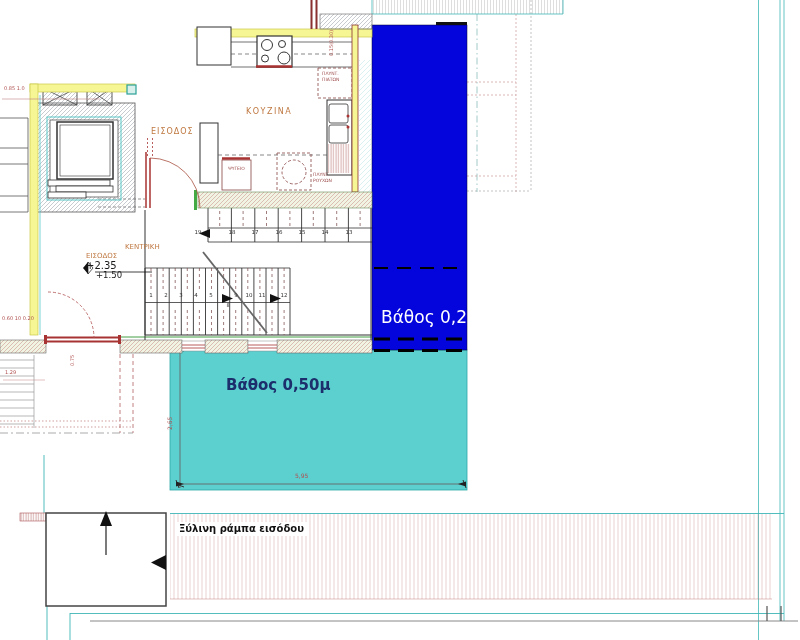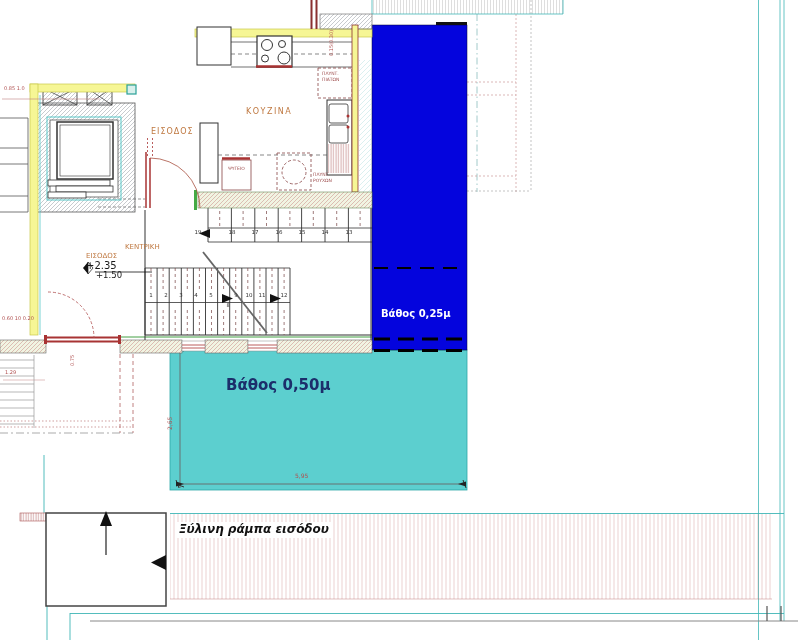--- a/index.html
+++ b/index.html
@@ -210,23 +210,23 @@
   <span class="t brown" style="left:151px;top:127px;font-size:8px;letter-spacing:1px;">ΕΙΣΟΔΟΣ</span>
   <span class="t brown" style="left:86px;top:243px;font-size:7px;padding-left:39px;">ΚΕΝΤΡΙΚΗ</span>
   <span class="t brown" style="left:86px;top:252px;font-size:7px;">ΕΙΣΟΔΟΣ</span>
   <span class="t" style="left:86px;top:260px;font-size:10px;color:#1a1a1a;">+2.35</span>
   <span class="t" style="left:96px;top:271px;font-size:8.5px;color:#1a1a1a;">+1.50</span>
   <span class="t tiny" style="left:223px;top:166px;width:27px;text-align:center;">ΨΥΓΕΙΟ</span>
   <span class="t tiny" style="left:322px;top:71px;">ΠΛΥΝΤ.</span>
   <span class="t tiny" style="left:322px;top:76.5px;">ΠΙΑΤΩΝ</span>
   <span class="t tiny" style="left:313px;top:172px;">ΠΛΥΝΤ.</span>
   <span class="t tiny" style="left:313px;top:177.5px;">ΡΟΥΧΩΝ</span>
-  <span class="t" style="left:381px;top:308px;font-size:10px;font-weight:bold;color:#fff;">Βάθος 0,25μ</span>
+  <span class="t" style="left:381px;top:308px;font-size:17px;font-weight:normal;color:#fff;">Βάθος 0,25μ</span>
   <span class="t" style="left:226px;top:377px;font-size:15px;font-weight:bold;color:#1c2e6b;">Βάθος 0,50μ</span>
-  <span class="t" style="left:175px;top:522px;font-size:12px;font-weight:600;color:#111;background:#fff;padding:1px 4px;font-style:italic;">Ξύλινη ράμπα εισόδου</span>
+  <span class="t" style="left:175px;top:522px;font-size:10px;font-weight:600;color:#111;background:#fff;padding:1px 4px;">Ξύλινη ράμπα εισόδου</span>
   <span class="t dim" style="left:295px;top:473px;font-size:6px;">5,95</span>
   <span class="t dim rot" style="left:167px;top:430px;font-size:6px;">2,65</span>
   <span class="t dim" style="left:2px;top:316px;font-size:5px;">0.60 10 0.20</span>
   <span class="t dim" style="left:5px;top:370px;font-size:5px;">1.29</span>
   <span class="t dim" style="left:4px;top:86px;font-size:5px;">0.85 1.0</span>
   <span class="t dim rot" style="left:329px;top:56px;font-size:5px;">0.15(0.30)</span>
   <span class="t dim rot" style="left:70px;top:366px;font-size:5px;">0.75</span>
 
   <span class="t num" style="left:193px;top:228.5px;">19</span>
   <span class="t num" style="left:227px;top:228.5px;">18</span>

